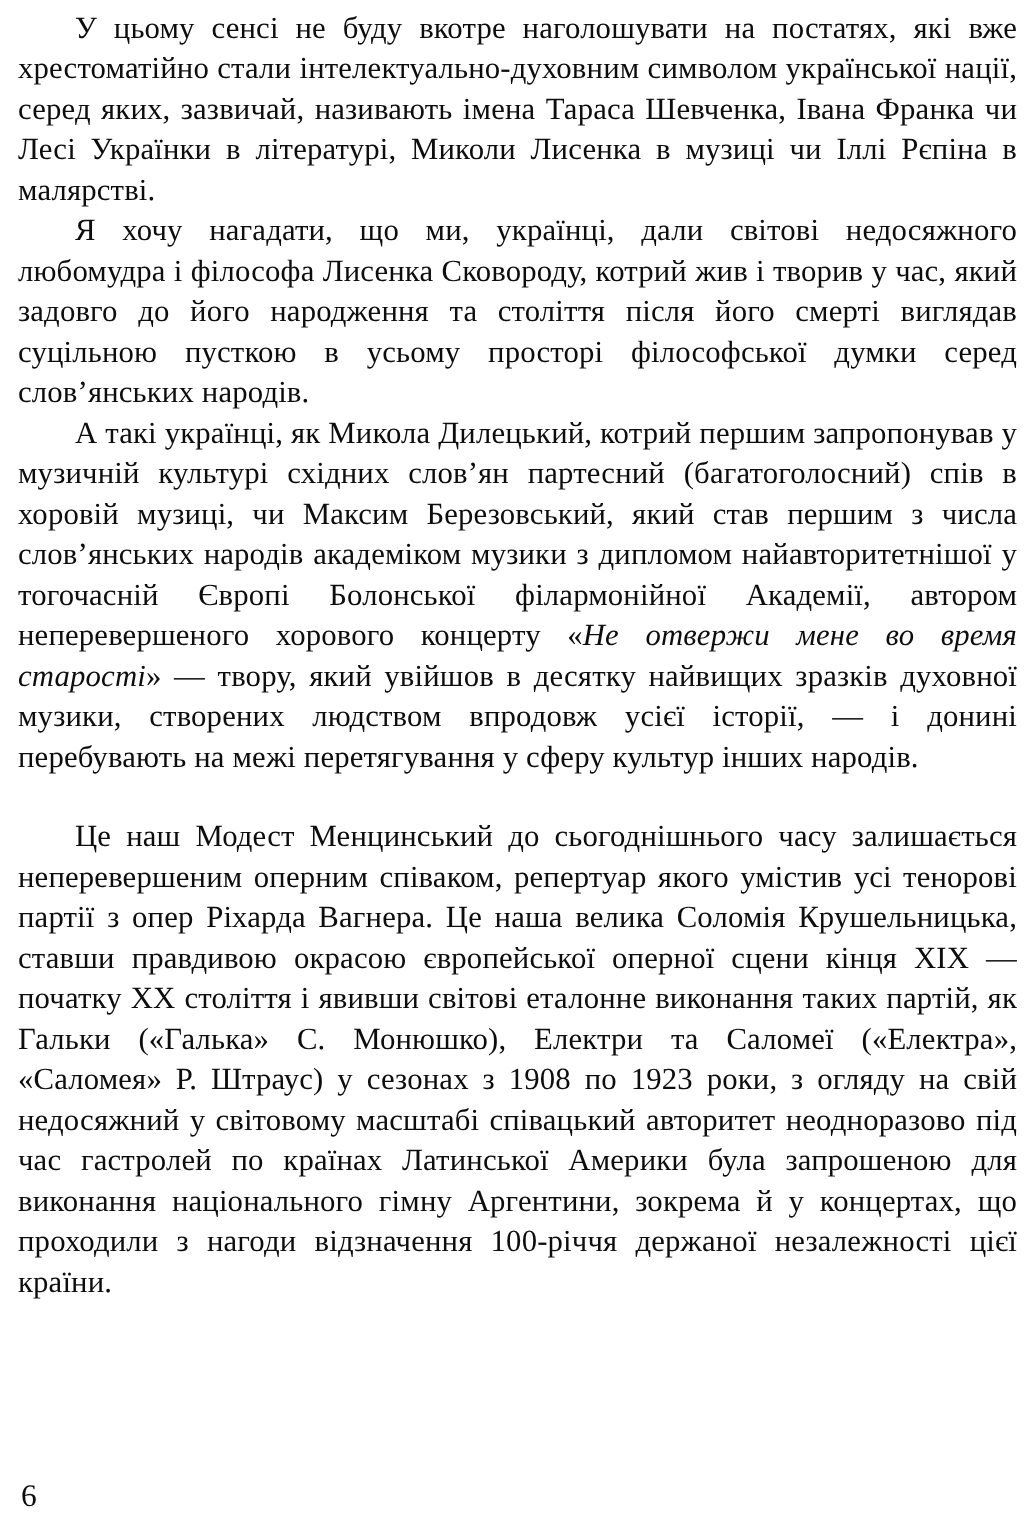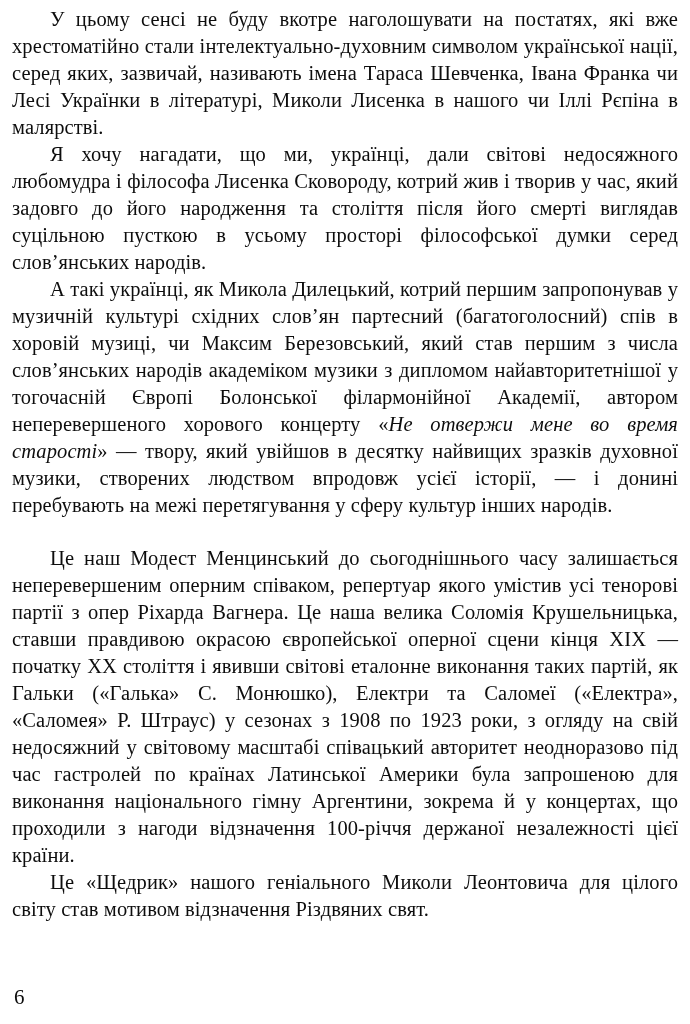--- a/index.html
+++ b/index.html
@@ -42,20 +42,19 @@
     bottom: 16px;
     font-size: 21px;
     line-height: 1;
   }
 </style>
 </head>
 <body>
 
 <div class="book-page">
   <div class="body-text">
-    <p>У цьому сенсі не буду вкотре наголошувати на постатях, які вже хрестоматійно стали інтелектуально-духовним символом української нації, серед яких, зазвичай, називають імена Тараса Шевченка, Івана Франка чи Лесі Українки в літературі, Миколи Лисенка в нашого чи Іллі Рєпіна в малярстві.</p>
+    <p>У цьому сенсі не буду вкотре наголошувати на постатях, які вже хрестоматійно стали інтелектуально-духовним символом української нації, серед яких, зазвичай, називають імена Тараса Шевченка, Івана Франка чи Лесі Українки в літературі, Миколи Лисенка в музиці чи Іллі Рєпіна в малярстві.</p>
     <p>Я хочу нагадати, що ми, українці, дали світові недосяжного любомудра і філософа Лисенка Сковороду, котрий жив і творив у час, який задовго до його народження та століття після його смерті виглядав суцільною пусткою в усьому просторі філософської думки серед слов’янських народів.</p>
     <p><span>А такі українці, як Микола Дилецький, котрий першим запропонував у музичній культурі східних слов’ян партесний (багатоголосний) спів в хоровій музиці, чи Максим Березовський, який став першим з числа слов’янських народів академіком музики з дипломом найавторитетнішої у тогочасній Європі Болонської філармонійної Академії, автором неперевершеного хорового концерту «</span><span class="italic-inline">Не отвержи мене во время старості</span><span>» — твору, який увійшов в десятку найвищих зразків духовної музики, створених людством впродовж усієї історії, — і донині перебувають на межі перетягування у сферу культур інших народів.</span></p>
     <p class="section-gap">Це наш Модест Менцинський до сьогоднішнього часу залишається неперевершеним оперним співаком, репертуар якого умістив усі тенорові партії з опер Ріхарда Вагнера. Це наша велика Соломія Крушельницька, ставши правдивою окрасою європейської оперної сцени кінця XIX — початку XX століття і явивши світові еталонне виконання таких партій, як Гальки («Галька» С. Монюшко), Електри та Саломеї («Електра», «Саломея» Р. Штраус) у сезонах з 1908 по 1923 роки, з огляду на свій недосяжний у світовому масштабі співацький авторитет неодноразово під час гастролей по країнах Латинської Америки була запрошеною для виконання національного гімну Аргентини, зокрема й у концертах, що проходили з нагоди відзначення 100-річчя держаної незалежності цієї країни.</p>
-    <p>Це «Щедрик» нашого геніального Миколи Леонтовича для цілого світу став мотивом відзначення Різдвяних свят.</p>
   </div>
   <div class="page-number">6</div>
 </div>
 
 </body></html>

